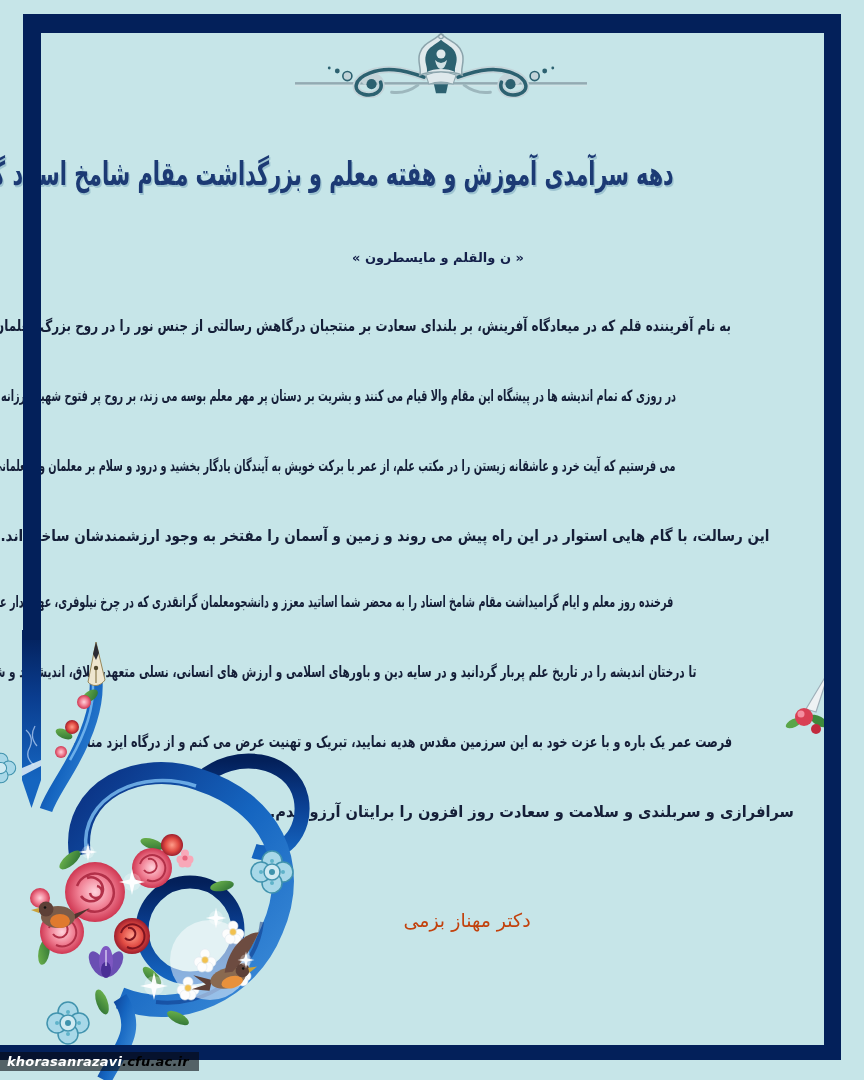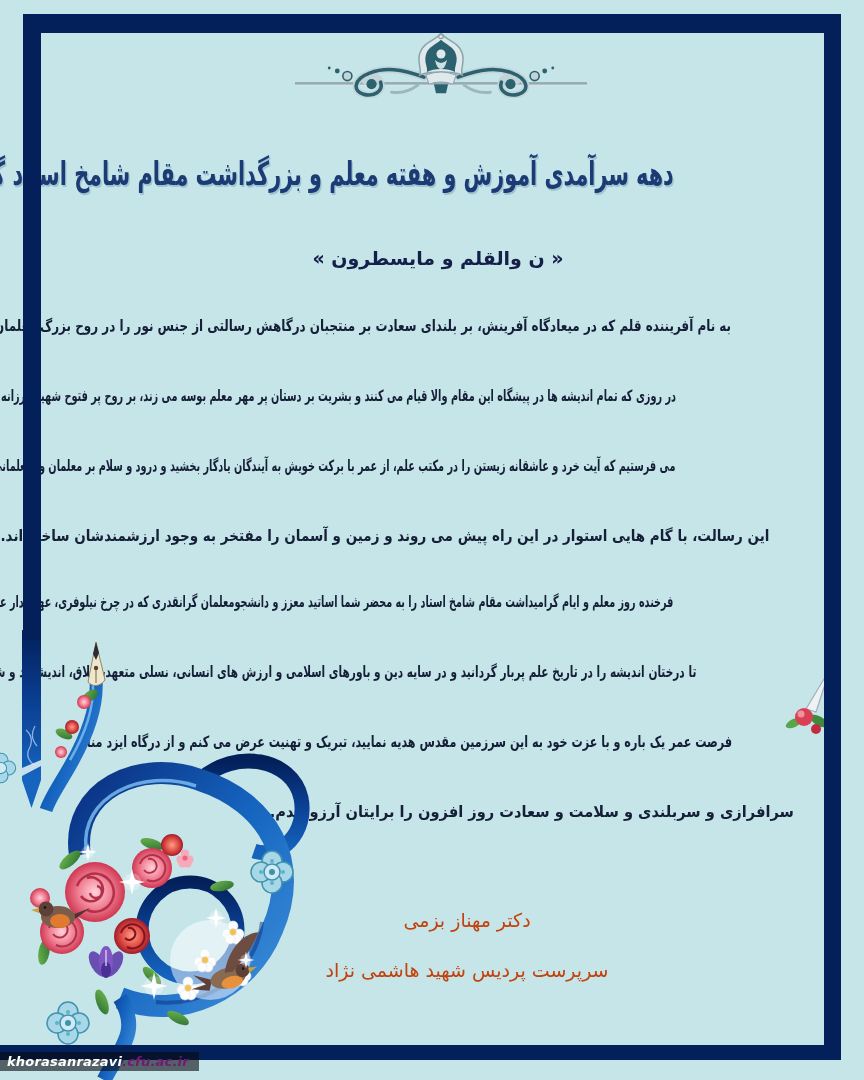--- a/index.html
+++ b/index.html
@@ -18,21 +18,21 @@
   .ornament{position:absolute; left:295px; top:32px; width:292px; height:66px;}
   
   .fa{direction:rtl; unicode-bidi:embed; white-space:nowrap; text-align:center; overflow:visible;}
   .title{
     position:absolute; left:48px; right:48px; top:126px; height:96px; line-height:96px;
     font-size:33px; font-weight:bold; color:#1c3a74;
     text-shadow:2px 2px 0 rgba(150,190,205,.85);
   }
   .verse{
     position:absolute; left:12px; right:0; top:238px; height:40px; line-height:40px;
-    font-size:19px; font-weight:bold; color:#14204a;
+    font-size:13px; font-weight:bold; color:#14204a;
   }
   .bodyline{
     position:absolute; left:50px; right:45px; height:52px; line-height:52px;
     font-size:15.5px; font-weight:bold; color:#151f38;
   }
   .l1{top:300px;} .l2{top:370px;} .l3{top:440px;} .l4{top:510px;}
   .l5{top:576px;} .l6{top:646px;}
   .l7{top:716px; left:165px; right:40px;}
   .l8{top:786px; left:285px; right:55px;}
   .sig{
@@ -43,21 +43,21 @@
   
   .illus{position:absolute; left:0px; top:630px; width:330px; height:450px;}
   .bouquet{position:absolute; left:778px; top:663px; width:58px; height:78px;}
   
   .watermark{
     position:absolute; left:0; top:1052px; height:19px; line-height:19px;
     background:rgba(8,10,16,.6); padding:0 10px 0 7px;
     font-style:italic; font-weight:bold; font-size:13px; letter-spacing:.2px;
     color:#ffffff; white-space:nowrap;
   }
-  .watermark .domain{color:#701a75;}
+  .watermark .domain{color:#000000;}
 </style>
 </head>
 <body>
 
 <div class="card">
 
   <svg class="ornament" viewBox="0 0 290 64">
     <rect x="0" y="49" width="290" height="2.4" fill="#93aab2"></rect>
     <rect x="0" y="52" width="290" height="1.2" fill="#d6e4e8" opacity=".85"></rect>
     <g id="sw">
@@ -87,21 +87,20 @@
   <div class="bodyline fa fit l1" style="transform: scaleX(0.7713); transform-origin: center center;">به نام آفریننده قلم که در میعادگاه آفرینش، بر بلندای سعادت بر منتجبان درگاهش رسالتی از جنس نور را در روح بزرگ معلمان نهاد.</div>
   <div class="bodyline fa fit l2" style="transform: scaleX(0.6283); transform-origin: center center;">در روزی که تمام اندیشه ها در پیشگاه این مقام والا قیام می کنند و بشریت بر دستان پر مهر معلم بوسه می زند، بر روح پر فتوح شهید فرزانه استاد مطهری درود</div>
   <div class="bodyline fa fit l3" style="transform: scaleX(0.6267); transform-origin: center center;">می فرستیم که آیت خرد و عاشقانه زیستن را در مکتب علم، از عمر با برکت خویش به آیندگان یادگار بخشید و درود و سلام بر معلمان و متعلمانی که با درک عظمت</div>
   <div class="bodyline fa fit l4" style="transform: scaleX(0.8709); transform-origin: center center;">این رسالت، با گام هایی استوار در این راه پیش می روند و زمین و آسمان را مفتخر به وجود ارزشمندشان ساخته اند.</div>
   <div class="bodyline fa fit l5" style="transform: scaleX(0.6212); transform-origin: center center;">فرخنده روز معلم و ایام گرامیداشت مقام شامخ استاد را به محضر شما اساتید معزز و دانشجومعلمان گرانقدری که در چرخ نیلوفری، عهده دار عهدی شیرین شده اید</div>
   <div class="bodyline fa fit l6" style="transform: scaleX(0.6811); transform-origin: center center;">تا درختان اندیشه را در تاریخ علم پربار گردانید و در سایه دین و باورهای اسلامی و ارزش های انسانی، نسلی متعهد، خلاق، اندیشمند و شرافتمند را در</div>
   <div class="bodyline fa fit l7" style="transform: scaleX(0.721); transform-origin: center center;">فرصت عمر یک باره و با عزت خود به این سرزمین مقدس هدیه نمایید، تبریک و تهنیت عرض می کنم و از درگاه ایزد منان،</div>
   <div class="bodyline fa fit l8" style="transform: scaleX(0.9424); transform-origin: center center;">سرافرازی و سربلندی و سلامت و سعادت روز افزون را برایتان آرزومندم.</div>
 
   <div class="sig sig-name fa">دکتر مهناز بزمی</div>
-  <div class="sig sig-role fa">سرپرست پردیس شهید هاشمی نژاد</div>
 
   <svg class="illus" viewBox="0 0 330 450">
     <defs>
       <linearGradient id="rib" x1="0" y1="0" x2="1" y2="1">
         <stop offset="0" stop-color="#0a2f80"></stop>
           <stop offset=".5" stop-color="#1565c0"></stop>
           <stop offset="1" stop-color="#3f8fdb"></stop>
       </linearGradient>
       <linearGradient id="ribd" x1="0" y1="0" x2="0" y2="1">
         <stop offset="0" stop-color="#03205a"></stop>

